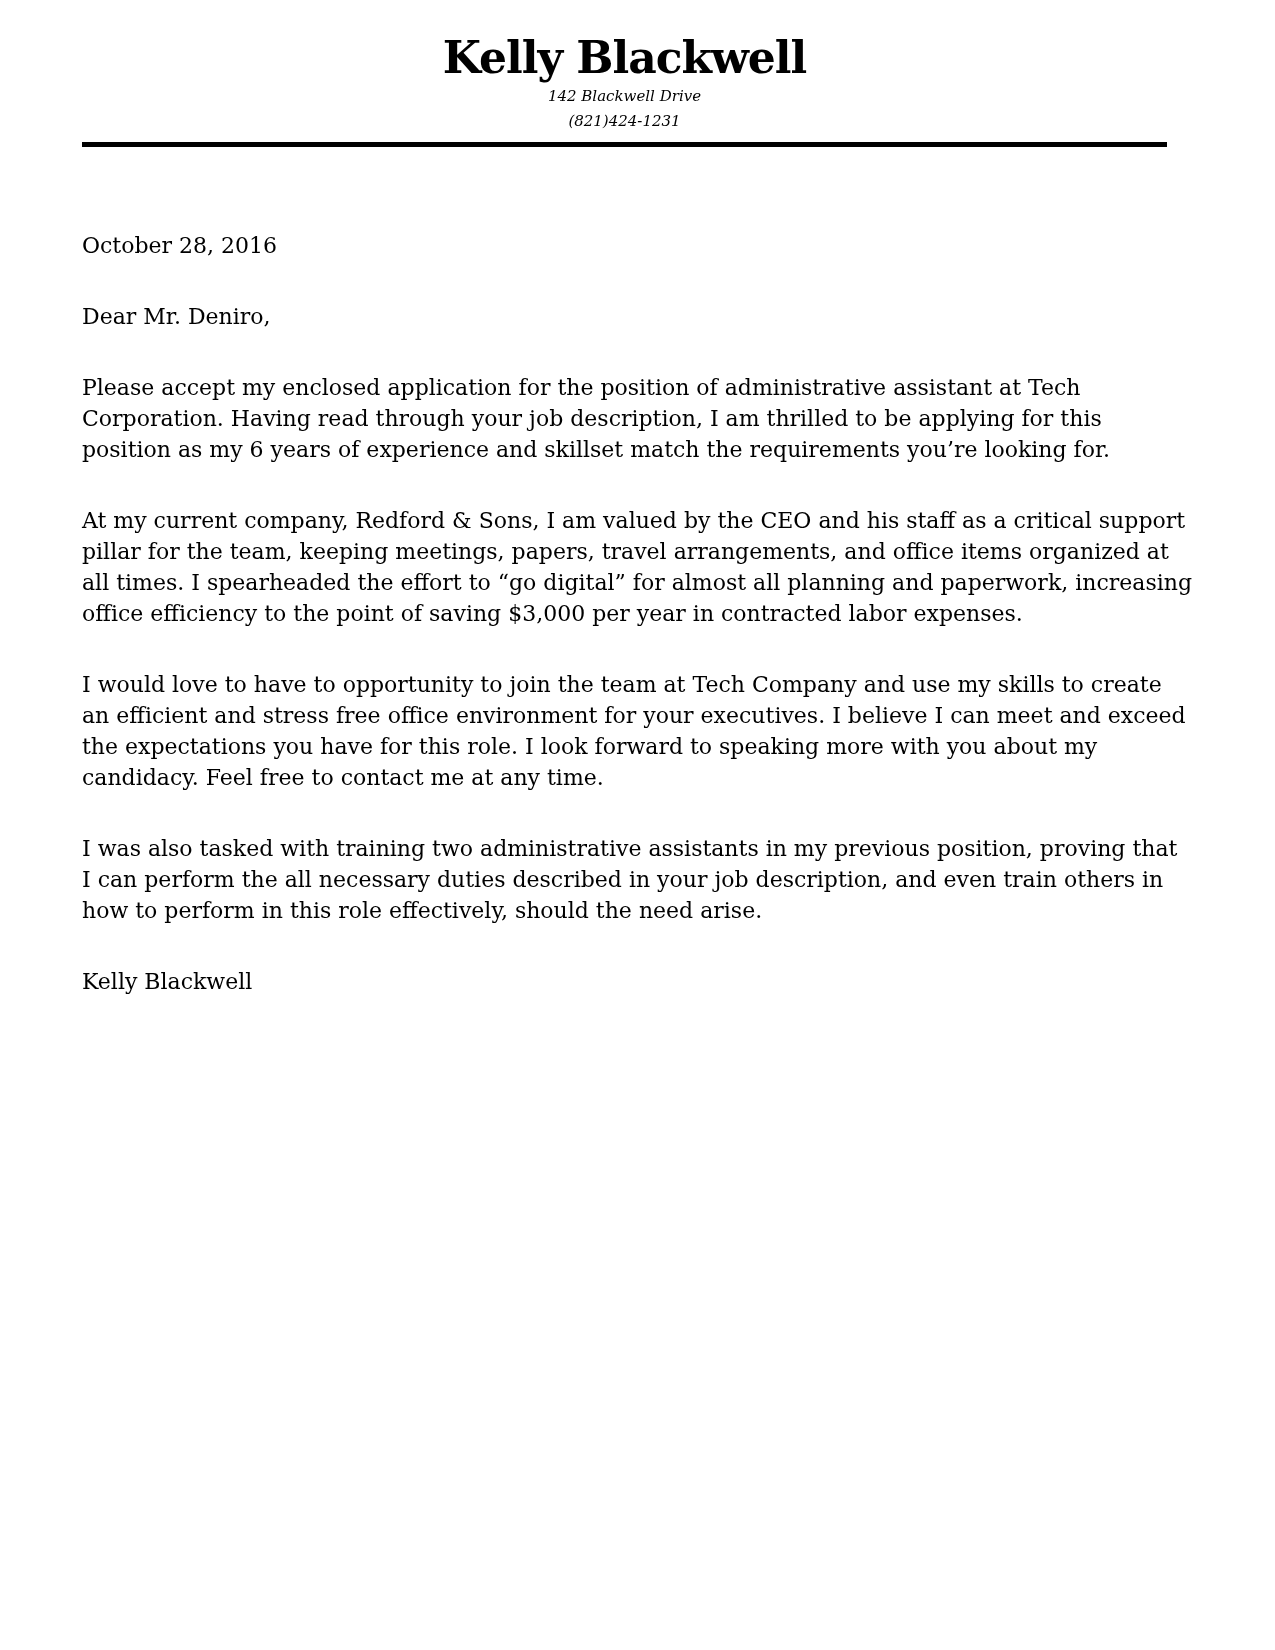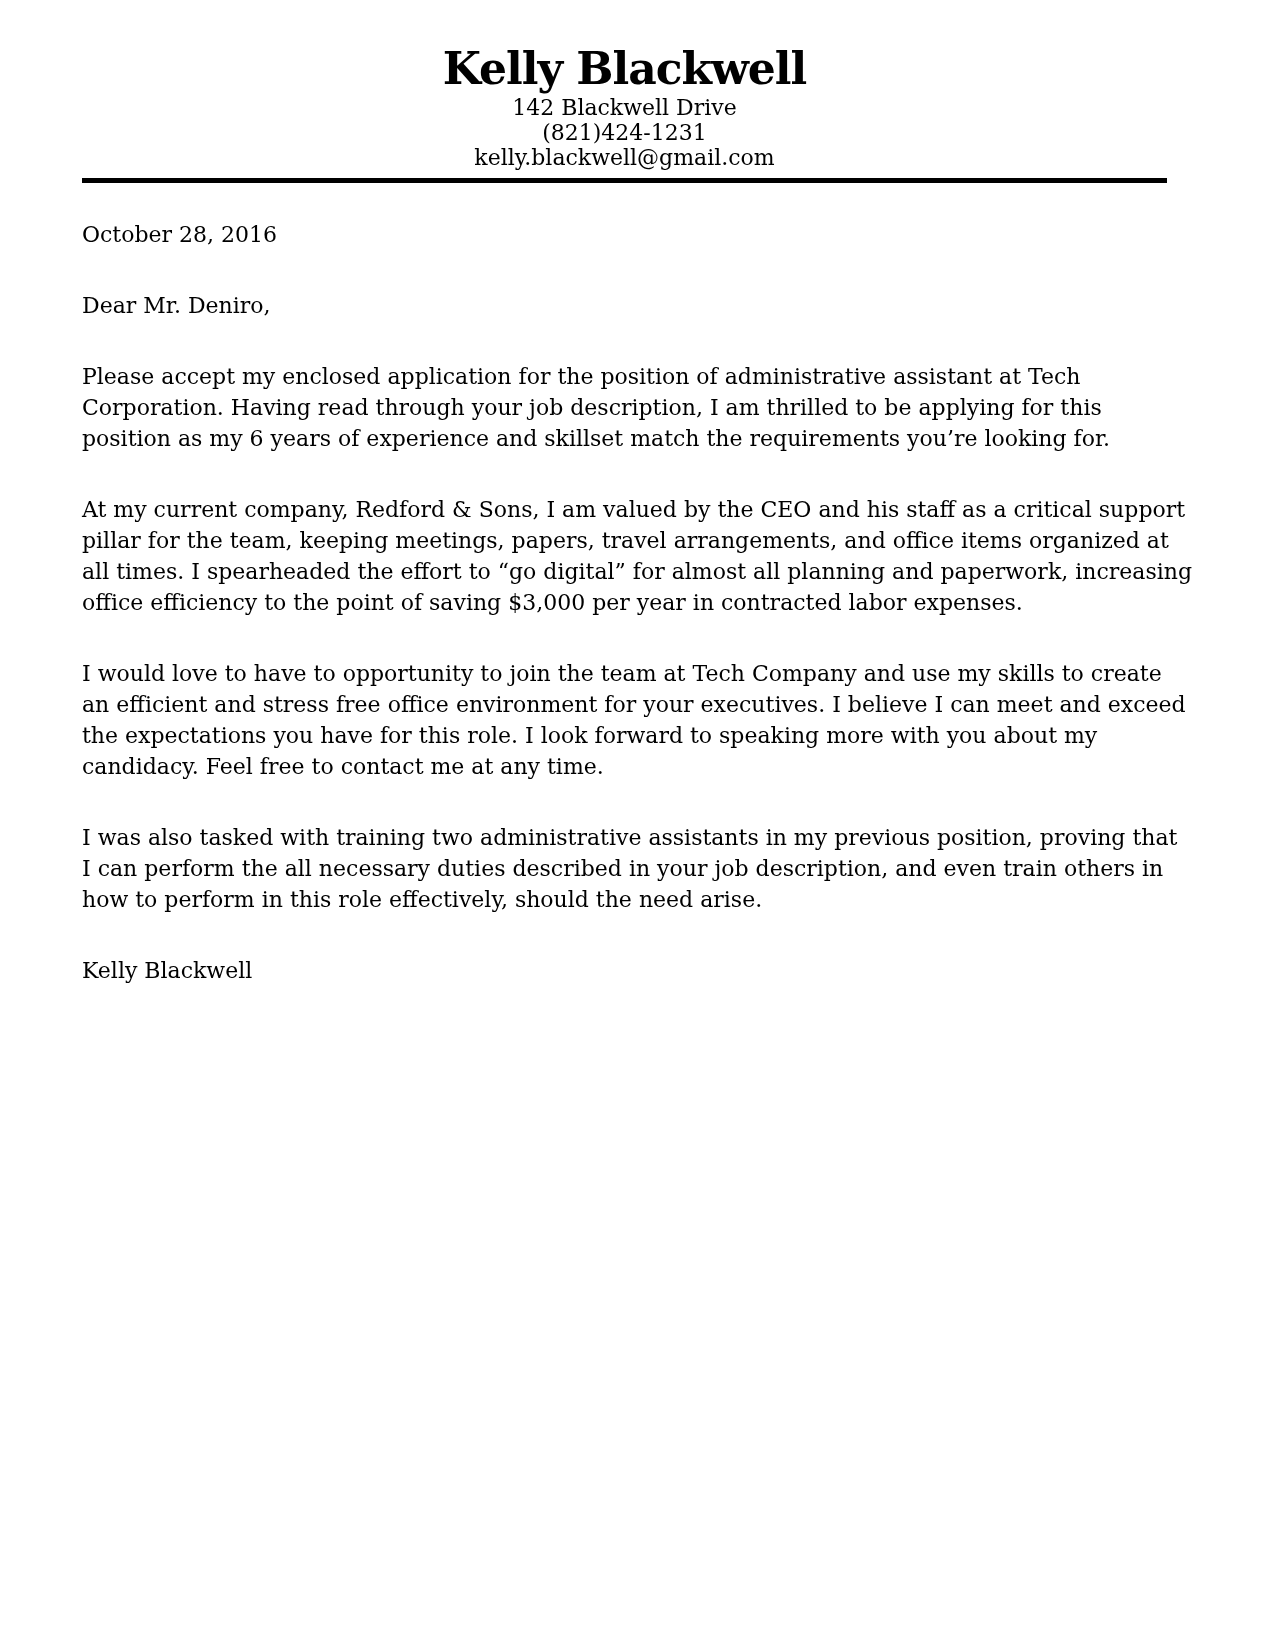--- a/index.html
+++ b/index.html
@@ -9,71 +9,71 @@
   }
   body {
     width: 1275px;
     height: 1650px;
     font-family: "DejaVu Serif", "Liberation Serif", serif;
     color: #000000;
     position: relative;
     overflow: hidden;
   }
   .page {
-    padding: 45px 0 0 82px;
+    padding: 34px 0 0 82px;
   }
   .header {
     width: 1085px;
     text-align: center;
   }
   .header-name {
     font-size: 44px;
     font-weight: bold;
     line-height: 48px;
     letter-spacing: -1px;
     margin: 0;
   }
   .header-contact {
-    font-size: 22px;
+    font-size: 15px;
     line-height: 25px;
     margin-top: 2px;
+    font-style: italic;
   }
   .rule {
     width: 1085px;
     height: 5px;
     background: #000000;
     margin-top: 8px;
   }
   .letter {
     font-size: 22px;
     width: 1135px;
   }
   .block {
     margin: 0 0 40px 0;
     line-height: 31px;
     white-space: pre-line;
   }
   .date-block {
-    margin-top: 36px;
+    margin-top: 83px;
   }
   .recipient-block {
     line-height: 37px;
   }
 </style>
 </head>
 <body>
 
 <div class="page">
 
   <div class="header">
     <div class="header-name">Kelly Blackwell</div>
     <div class="header-contact">
       <div>142 Blackwell Drive</div>
       <div>(821)424-1231</div>
-      <div>kelly.blackwell@gmail.com</div>
     </div>
     <div class="rule"></div>
   </div>
 
   <div class="letter">
     <div class="block date-block">October 28, 2016</div>
 
 
     <div class="block">Dear Mr. Deniro,</div>
 

